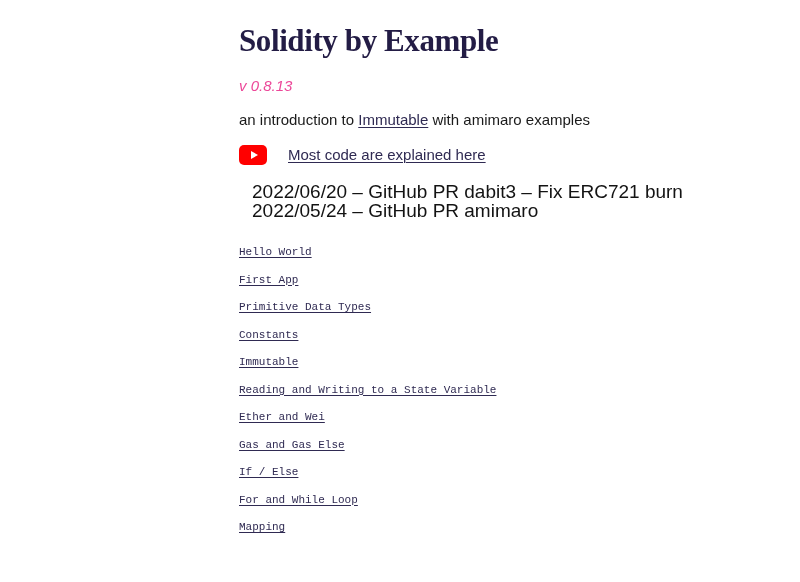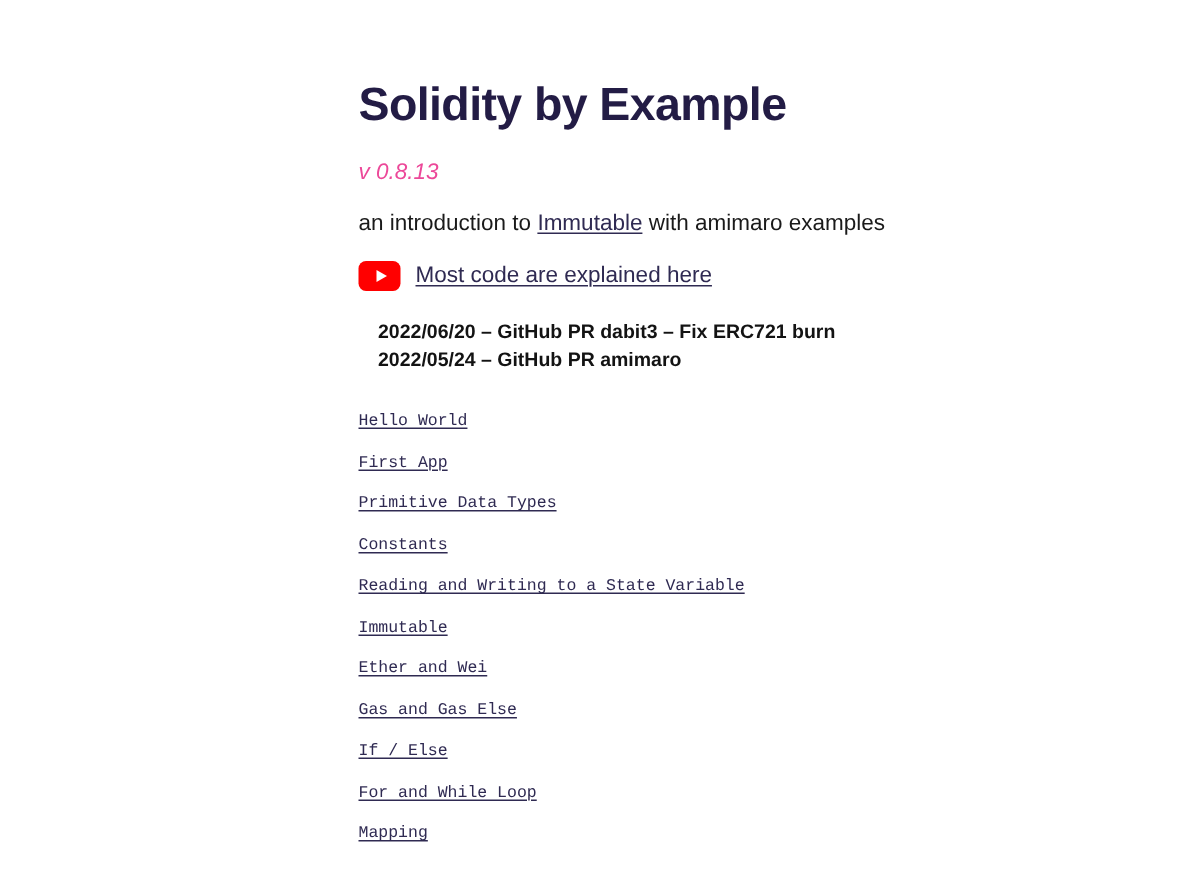--- a/index.html
+++ b/index.html
@@ -24,26 +24,27 @@
 
   .content {
     position: absolute;
     left: 239px;
     top: 0;
     width: 520px;
   }
 
   .page-title {
     margin: 0;
-    padding-top: 51px;
+    padding-top: 22px;
     font-size: 31px;
     line-height: 38px;
     font-weight: bold;
     letter-spacing: -0.4px;
     color: #231c45;
+    font-family: Liberation Serif, serif;
   }
 
   .version {
     margin: 0;
     padding-top: 16px;
     font-size: 15px;
     line-height: 20px;
     color: #ec4899;
     font-style: italic;
   }
@@ -85,39 +86,38 @@
   .yt-icon .tri {
     width: 0;
     height: 0;
     border-left: 7px solid #ffffff;
     border-top: 4.5px solid transparent;
     border-bottom: 4.5px solid transparent;
     margin-left: 2px;
   }
 
   .video-link {
-    margin-left: 10px;
+    margin-left: 21px;
     font-size: 15px;
     line-height: 20px;
   }
 
   .changelog {
     margin: 0;
     padding: 0;
     list-style: none;
     padding-top: 17px;
     padding-left: 13px;
   }
 
   .changelog li {
-    font-size: 13px;
+    font-size: 19px;
     line-height: 19px;
     color: #131313;
     white-space: nowrap;
-    font-weight: bold;
   }
 
   .toc {
     margin: 0;
     padding: 0;
     list-style: none;
     padding-top: 21px;
   }
 
   .toc li {
@@ -153,22 +153,22 @@
     <ul class="changelog">
       <li>2022/06/20 – GitHub PR dabit3 – Fix ERC721 burn</li>
       <li>2022/05/24 – GitHub PR amimaro</li>
     </ul>
 
     <ul class="toc">
       <li><a class="doc-link" href="#">Hello World</a></li>
       <li><a class="doc-link" href="#">First App</a></li>
       <li><a class="doc-link" href="#">Primitive Data Types</a></li>
       <li><a class="doc-link" href="#">Constants</a></li>
+      <li><a class="doc-link" href="#">Immutable</a></li>
       <li><a class="doc-link" href="#">Reading and Writing to a State Variable</a></li>
-      <li><a class="doc-link" href="#">Immutable</a></li>
       <li><a class="doc-link" href="#">Ether and Wei</a></li>
       <li><a class="doc-link" href="#">Gas and Gas Else</a></li>
       <li><a class="doc-link" href="#">If / Else</a></li>
       <li><a class="doc-link" href="#">For and While Loop</a></li>
       <li><a class="doc-link" href="#">Mapping</a></li>
     </ul>
 
   </div>
 </div>
 

